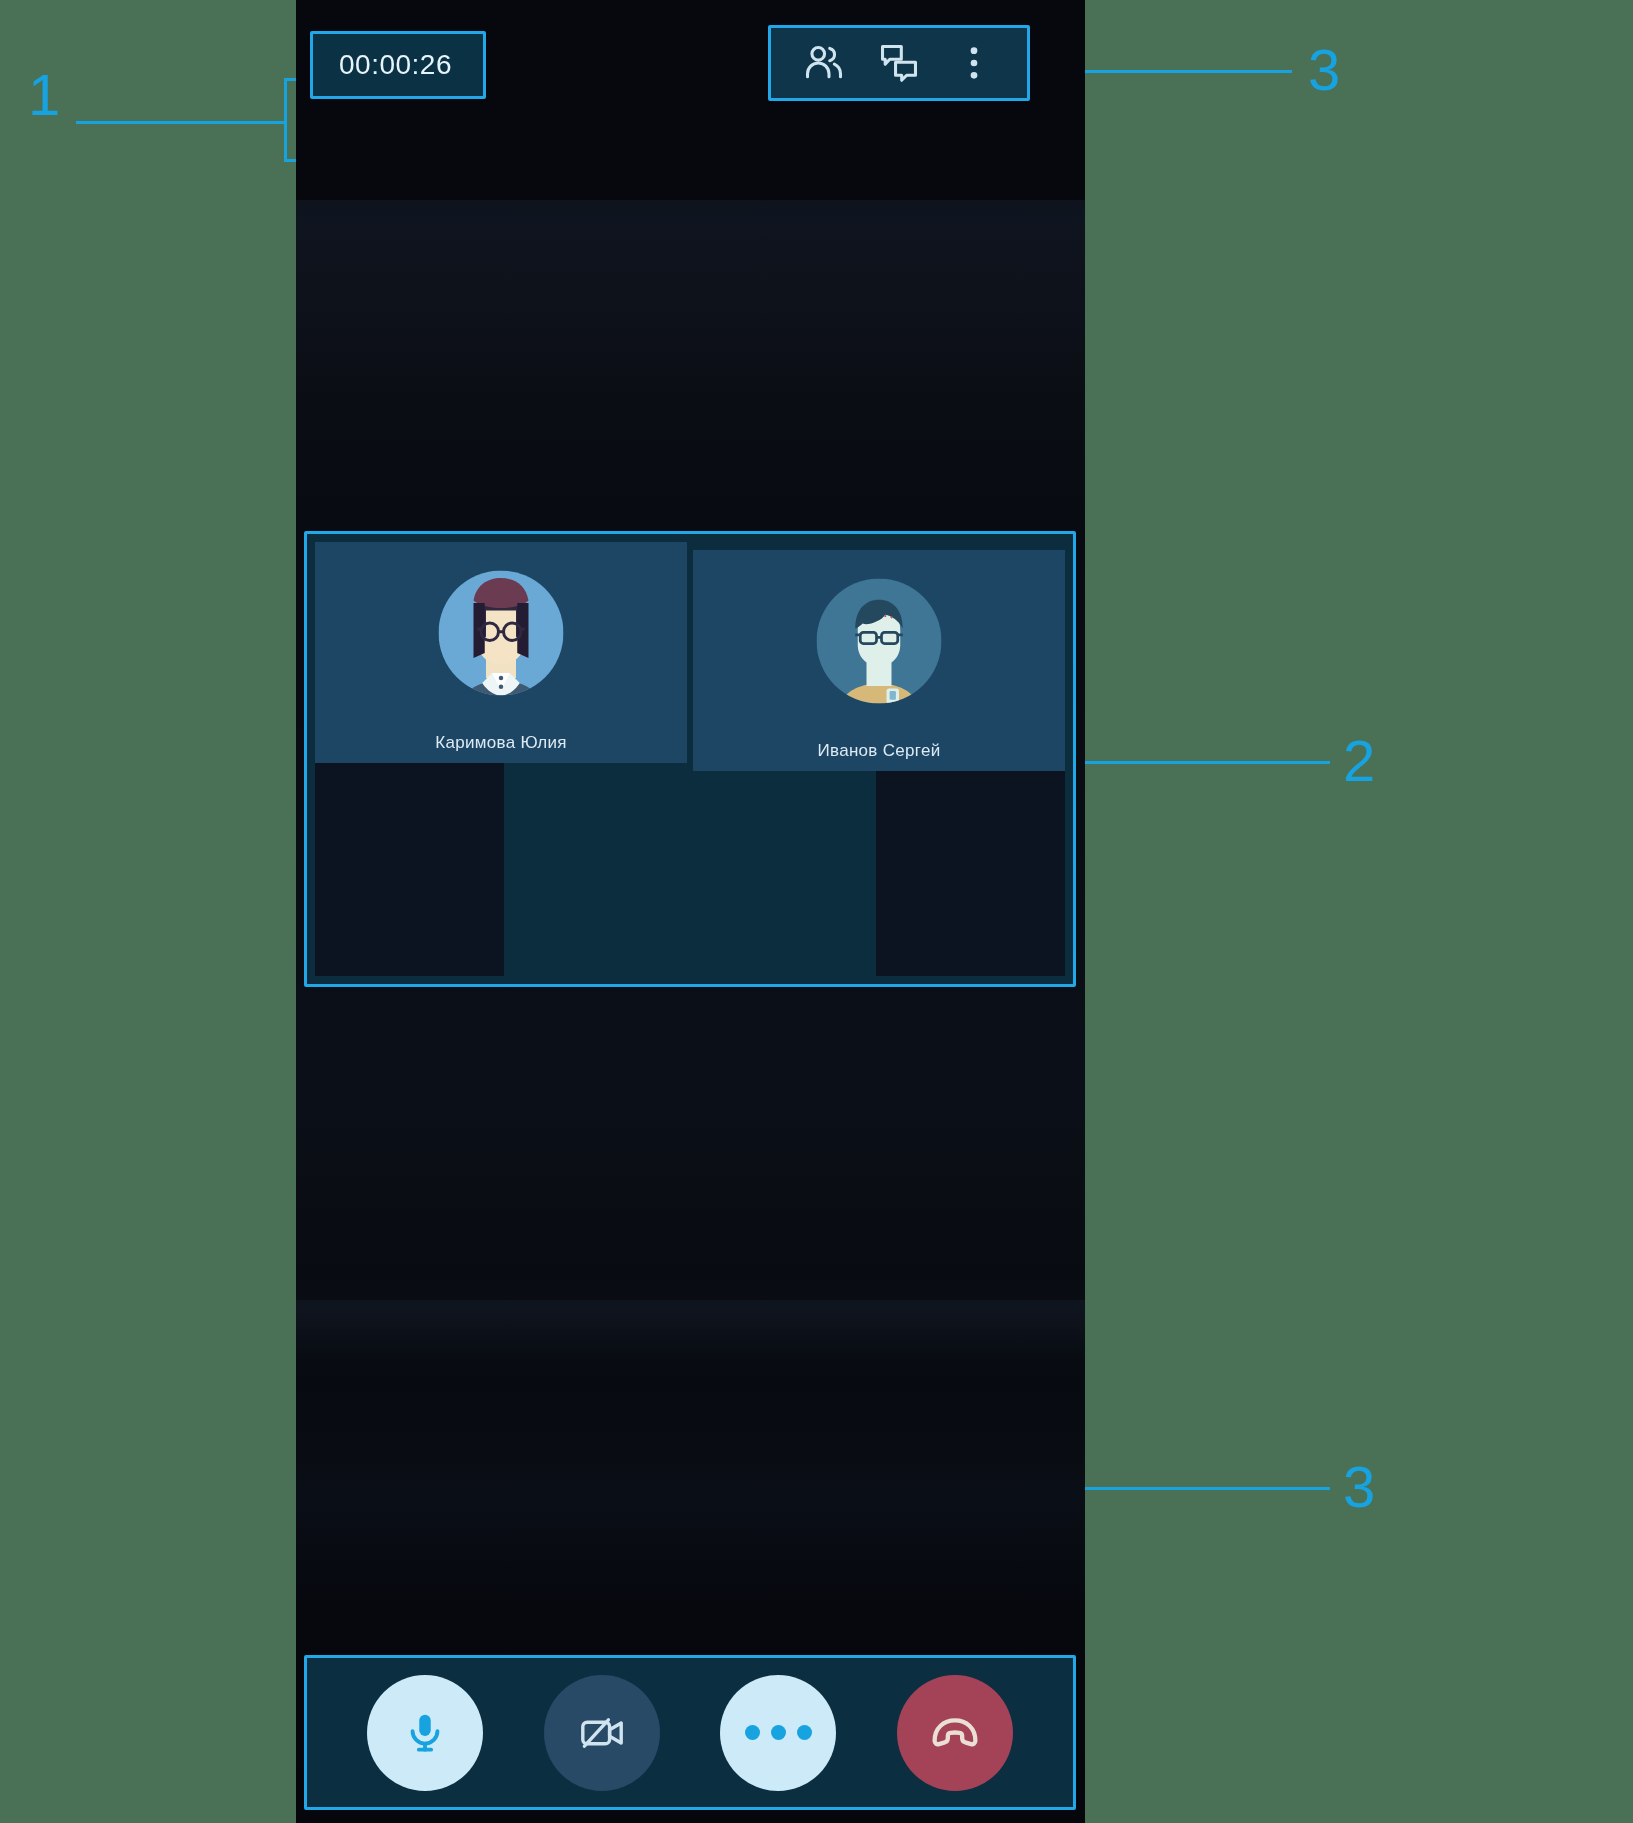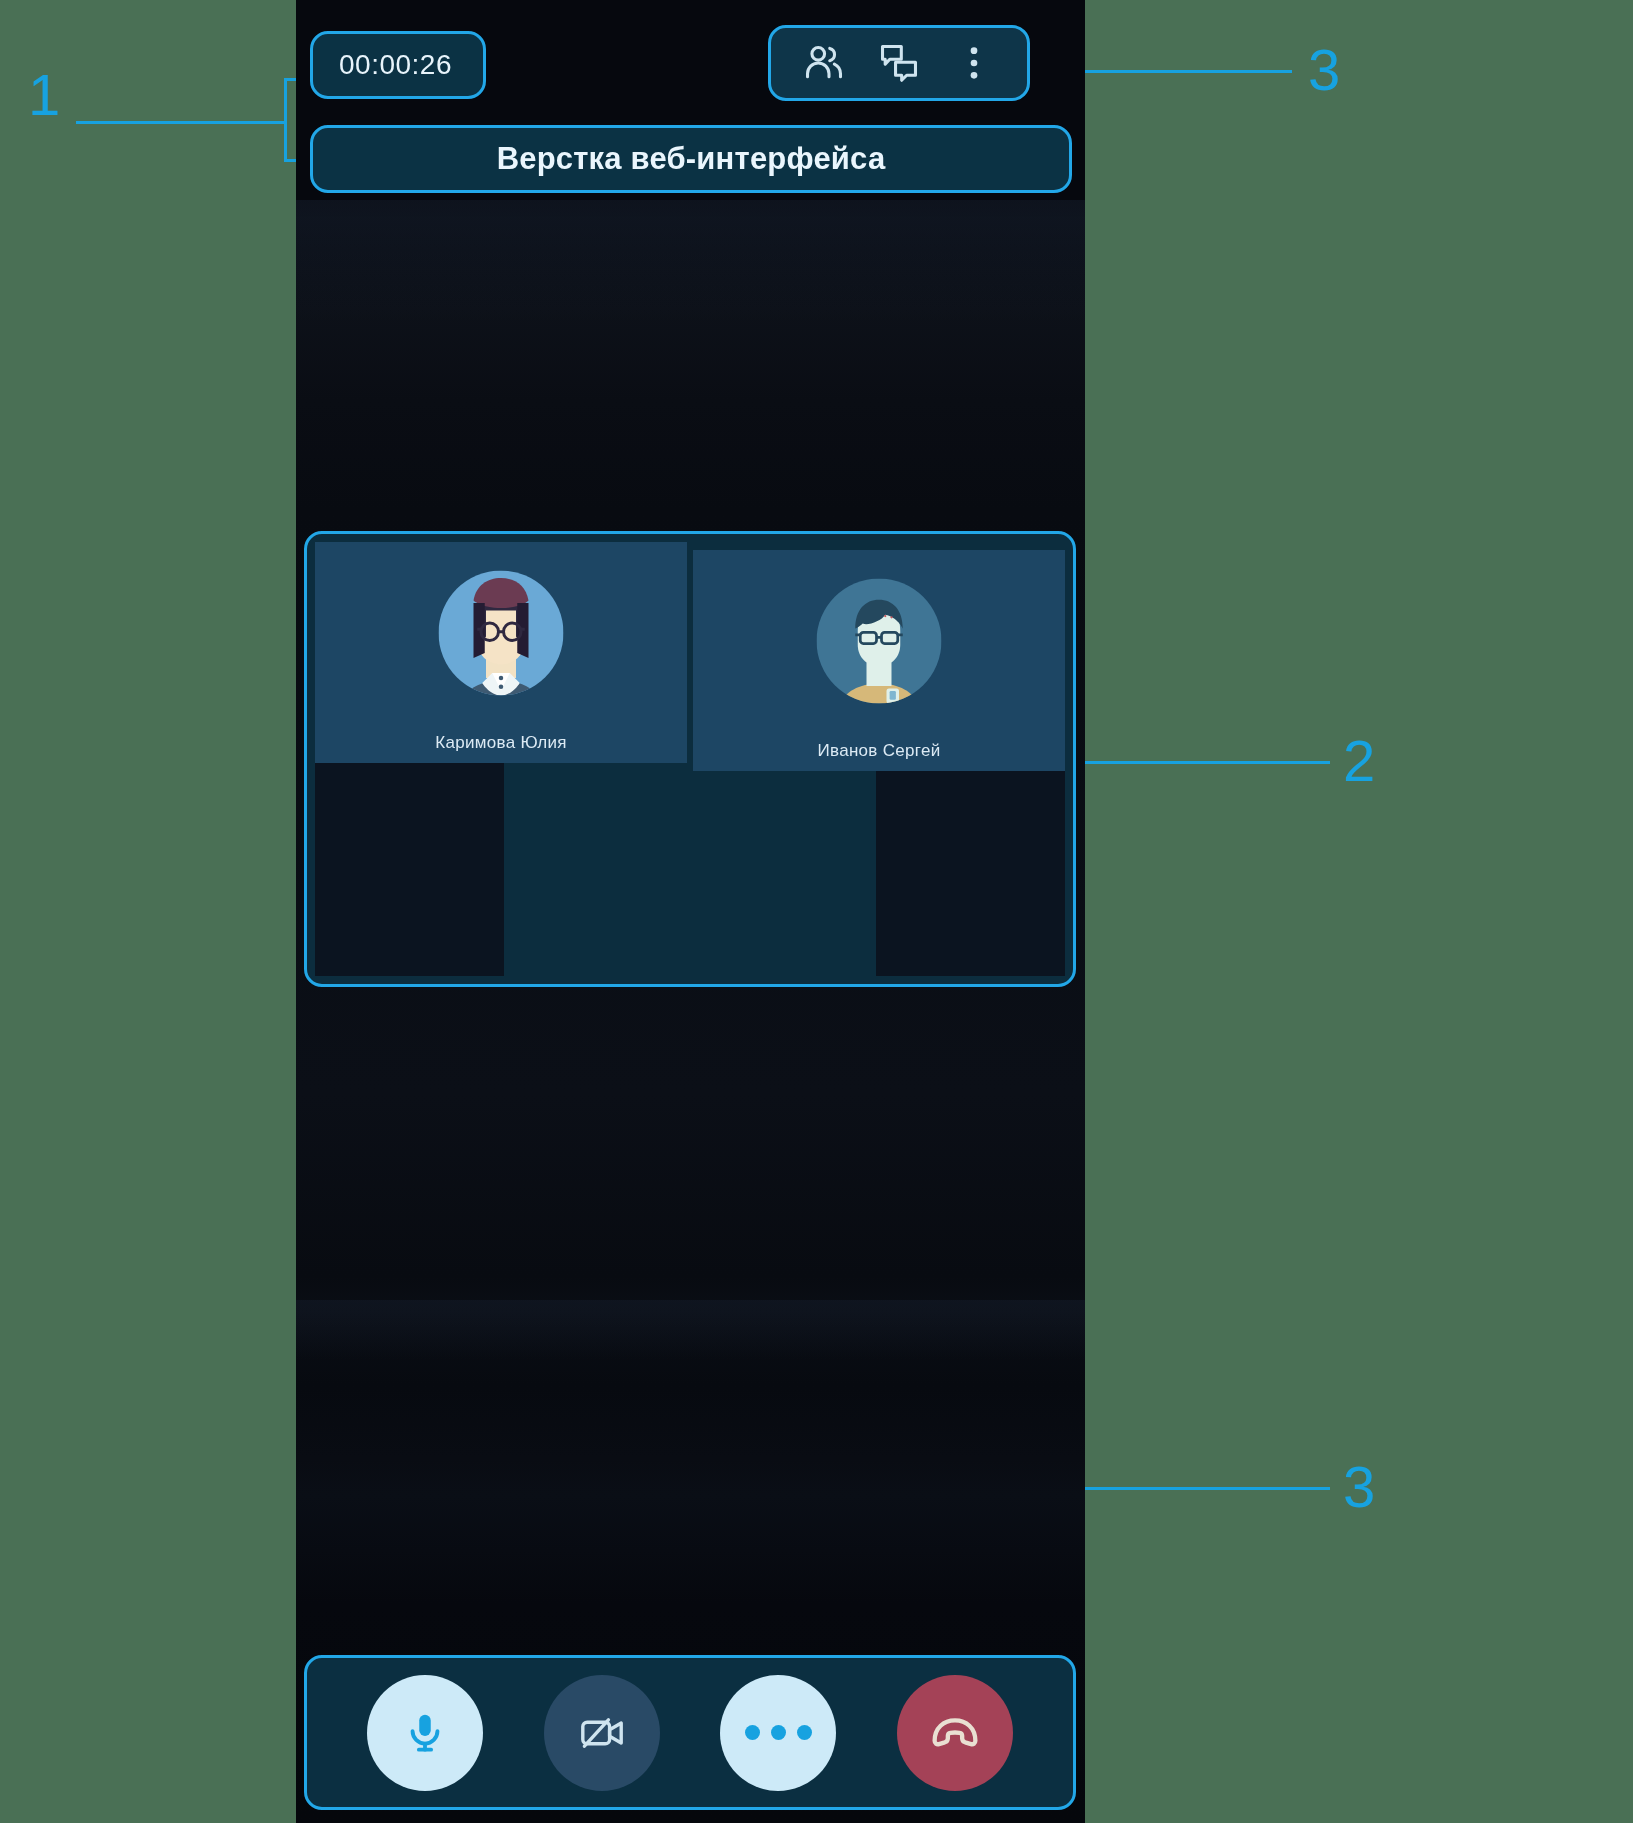--- a/index.html
+++ b/index.html
@@ -55,21 +55,21 @@
   #noise-band-b {
     position: absolute;
     left: 0; right: 0; top: 1300px; height: 60px;
     background: linear-gradient(180deg, rgba(22,30,45,.45), rgba(9,12,19,0));
   }
 
   
   .hl-box {
     position: absolute;
     border: 3px solid #22a7e8;
-    border-radius: 18px;
+    border-radius: 2px;
     box-sizing: border-box;
   }
 
   #timer-chip {
     left: 14px;
     top: 31px;
     width: 176px;
     height: 68px;
     background: #0b3244;
     display: flex;
@@ -267,23 +267,20 @@
     <div class="hdr-icon" title="Ещё">
       <svg width="40" height="44" viewBox="0 0 24 24" fill="#cfe4ef">
         <circle cx="12" cy="4.6" r="2"></circle>
         <circle cx="12" cy="12" r="2"></circle>
         <circle cx="12" cy="19.4" r="2"></circle>
       </svg>
     </div>
 
   </div>
 
-  <div class="hl-box" id="meeting-title-bar">
-    <span id="meeting-title-text">Верстка веб-интерфейса</span>
-  </div>
 
   <div class="hl-box" id="participant-grid">
     <div id="grid-inner">
 
       <div class="tile-dim dim-left"></div>
       <div class="tile-dim dim-right"></div>
 
       <div class="tile tile-r1a">
         <div class="tile-avatar">
           <svg width="125" height="125" viewBox="0 0 100 100">

